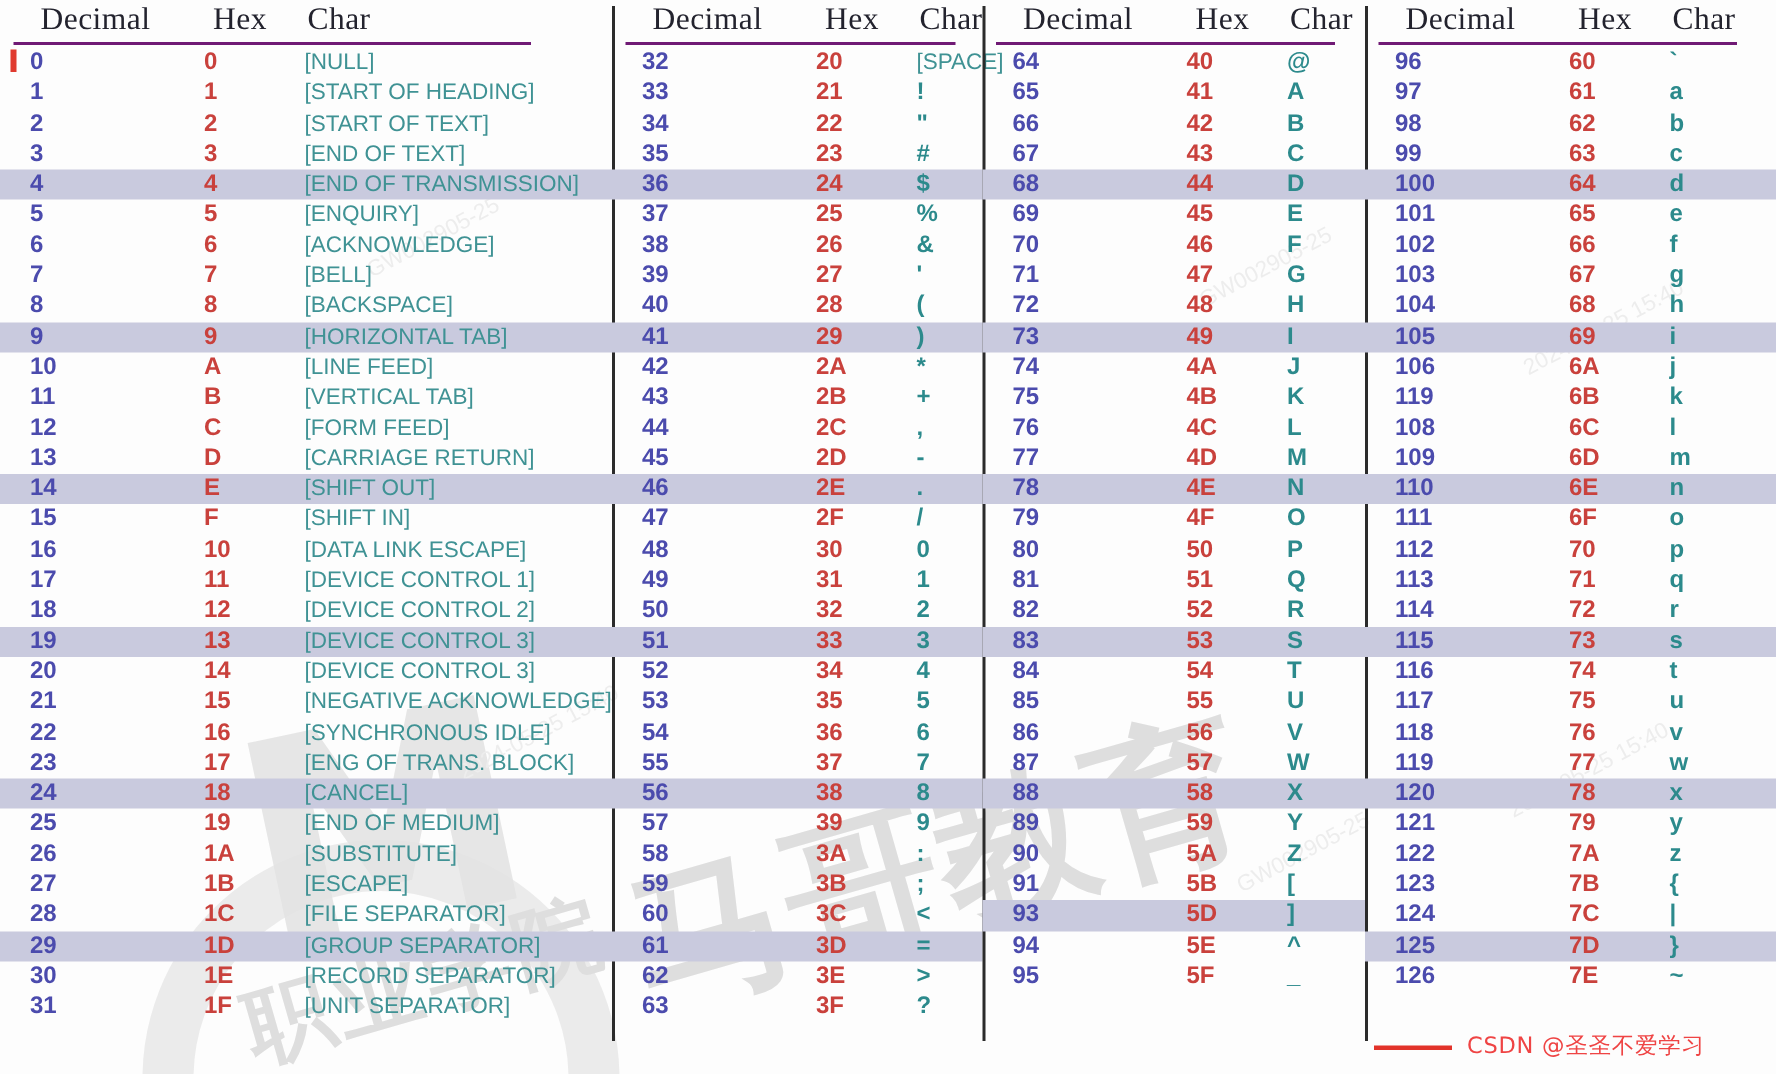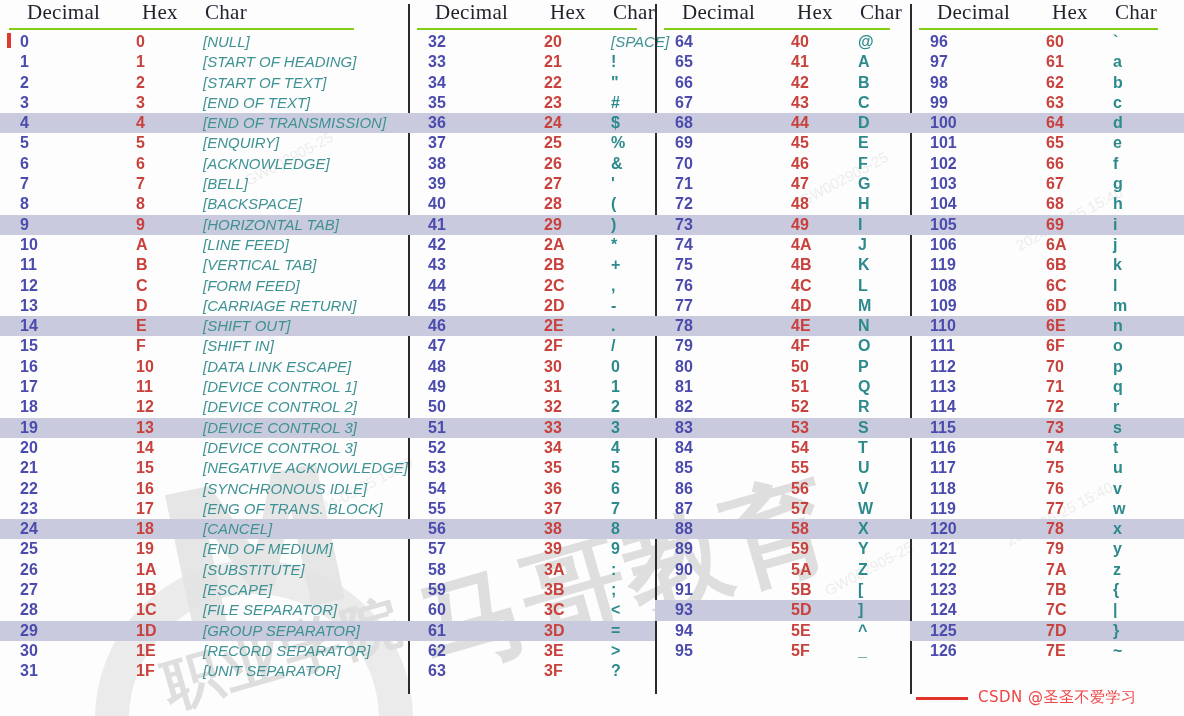--- a/index.html
+++ b/index.html
@@ -100,21 +100,21 @@
     left: 0;
     top: 4px;
     bottom: 22px;
     width: 2px;
     background: #2b2b2b;
   }
 
   .col-head {
     position: relative;
     height: 28px;
-    border-bottom: 2px solid #84cc16;
+    border-bottom: 2px solid #701a75;
     margin-right: 8px;
     margin-left: 9px;
   }
   .col:nth-child(1) .col-head { margin-right: 54px; }
   .col:nth-child(2) .col-head { margin-right: 18px; }
   .col:nth-child(3) .col-head { margin-right: 20px; }
   .col:nth-child(4) .col-head { margin-right: 26px; }
 
   .col-head span {
     position: absolute;
@@ -157,21 +157,20 @@
     left: 136px;
     color: #c9413c;
     font-family: "Liberation Sans", sans-serif;
   }
   .c-char {
     left: 203px;
     color: #2c8a8c;
     font-family: "Liberation Sans", sans-serif;
   }
   .c-char.ctrl {
-    font-style: italic;
     font-weight: normal;
     font-size: 15px;
     color: #3f9294;
   }
 
   
   .left-tick {
     position: absolute;
     left: 7px;
     top: 33px;

